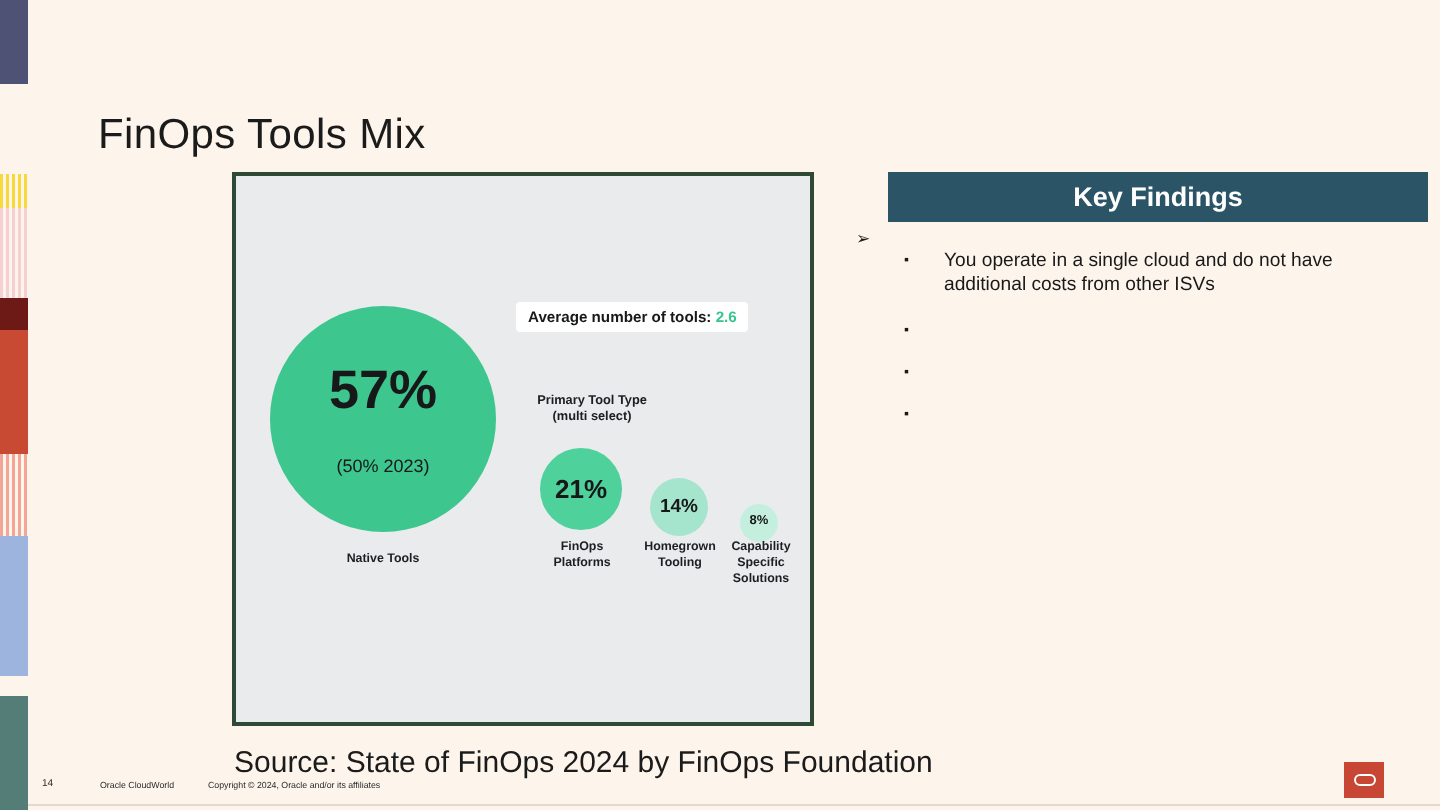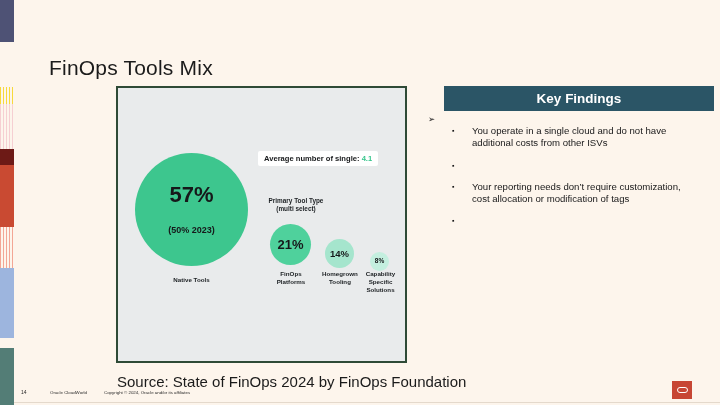--- a/index.html
+++ b/index.html
@@ -59,21 +59,21 @@
   .bubble {
     position: absolute;
     border-radius: 50%;
     display: flex;
     flex-direction: column;
     align-items: center;
     justify-content: center;
     color: #16181a;
   }
   .bubble .pct { font-weight: 700; line-height: 1; }
-  .bubble .sub { font-weight: 700; line-height: 1; margin-top: 20px; }
+  .bubble .sub { font-weight: 400; line-height: 1; margin-top: 20px; }
 
   .bubble-label {
     position: absolute;
     text-align: center;
     font-size: 6.2px;
     font-weight: 700;
     color: #1b1f22;
     line-height: 1.25;
   }
 
@@ -224,21 +224,21 @@
       <div class="strip-seg" style="top: 338px; height: 10px; background: rgb(253, 245, 236);"></div>
       <div class="strip-seg" style="top: 348px; height: 57px; background: rgb(83, 125, 118);"></div>
     </div>
 
   <div id="page-title">FinOps Tools Mix</div>
 
   <div id="chart-panel">
 
     <div id="bubbles-layer">
         <div class="bubble" style="left: 17px; top: 65px; width: 113px; height: 113px; background: rgb(61, 198, 142);">
-          <div class="pct" style="font-size: 22px;">57%</div>
+          <div class="pct" style="font-size: 27px;">57%</div>
           <div class="sub" style="font-size: 9px;">(50% 2023)</div>
         </div>
         <div class="bubble-label" style="left: 17px; top: 188px; width: 113px;">
           <div>Native Tools</div>
         </div>
         <div class="bubble" style="left: 152px; top: 136px; width: 41px; height: 41px; background: rgb(79, 209, 156);">
           <div class="pct" style="font-size: 13px;">21%</div>
         </div>
         <div class="bubble-label" style="left: 148px; top: 182px; width: 50px;">
           <div>FinOps</div>
@@ -255,22 +255,22 @@
           <div class="pct" style="font-size: 6.5px;">8%</div>
         </div>
         <div class="bubble-label" style="left: 241px; top: 182px; width: 43px;">
           <div>Capability</div>
           <div>Specific</div>
           <div>Solutions</div>
         </div>
       </div>
 
     <div id="avg-callout">
-      <span>Average number of single:</span>
-      <span class="accent">4.1</span>
+      <span>Average number of tools:</span>
+      <span class="accent">2.6</span>
     </div>
 
     <div id="primary-tool-caption">
         <div>Primary Tool Type</div>
         <div>(multi select)</div>
       </div>
   </div>
 
   <div id="source-line">Source: State of FinOps 2024 by FinOps Foundation</div>
 
@@ -285,21 +285,20 @@
     <div id="kf-sublist">
         <div class="kf-sub">
           <span class="marker">▪</span>
           <span class="txt">You operate in a single cloud and do not have additional costs from other ISVs</span>
         </div>
         <div class="kf-sub">
           <span class="marker">▪</span>
         </div>
         <div class="kf-sub">
           <span class="marker">▪</span>
-          <span class="txt">Your reporting needs don’t require customization, cost allocation or modification of tags</span>
         </div>
         <div class="kf-sub">
           <span class="marker">▪</span>
         </div>
       </div>
   </div>
 
   <div id="footer-page-num">14</div>
   <div id="footer-brand">Oracle CloudWorld</div>
   <div id="footer-copyright">Copyright © 2024, Oracle and/or its affiliates</div>

